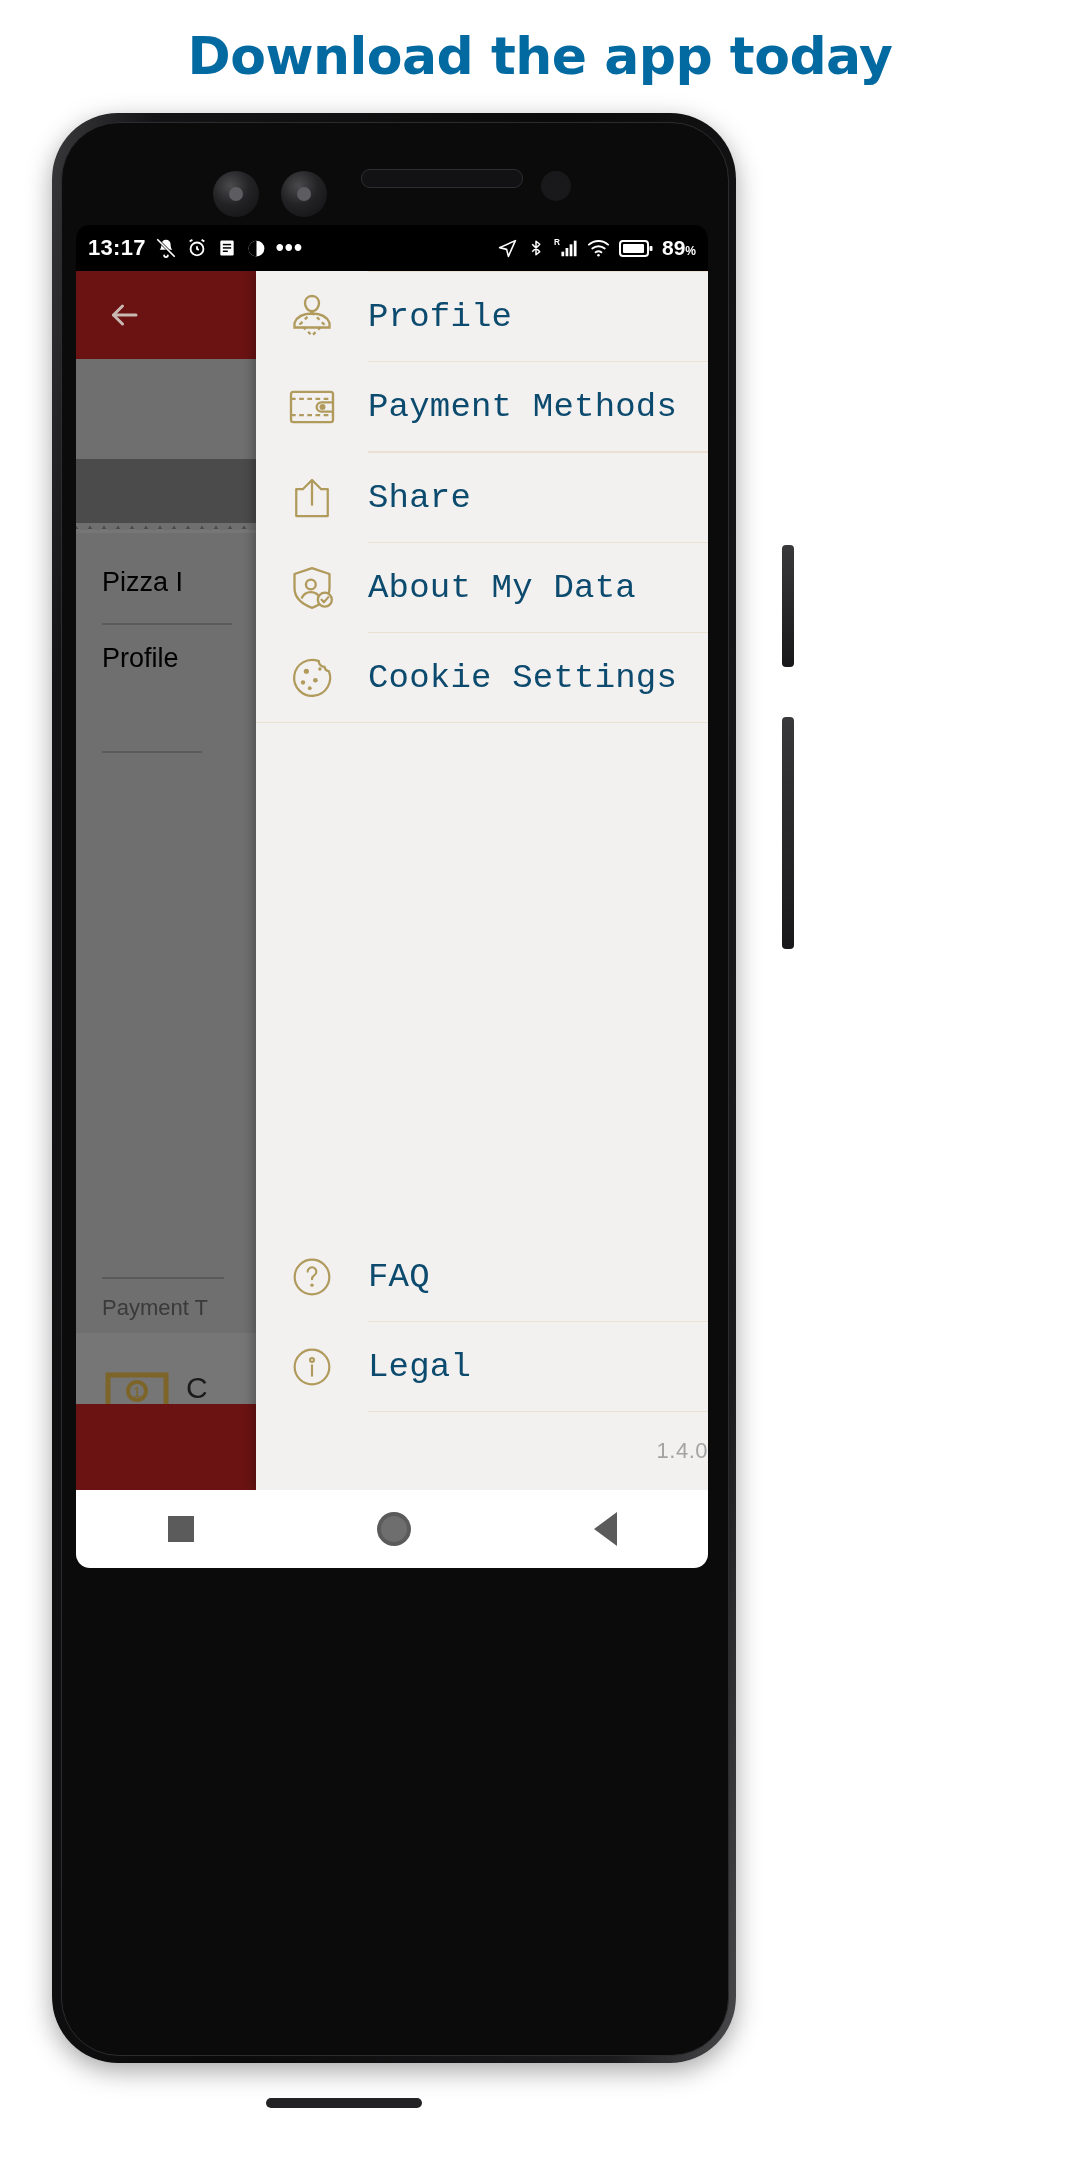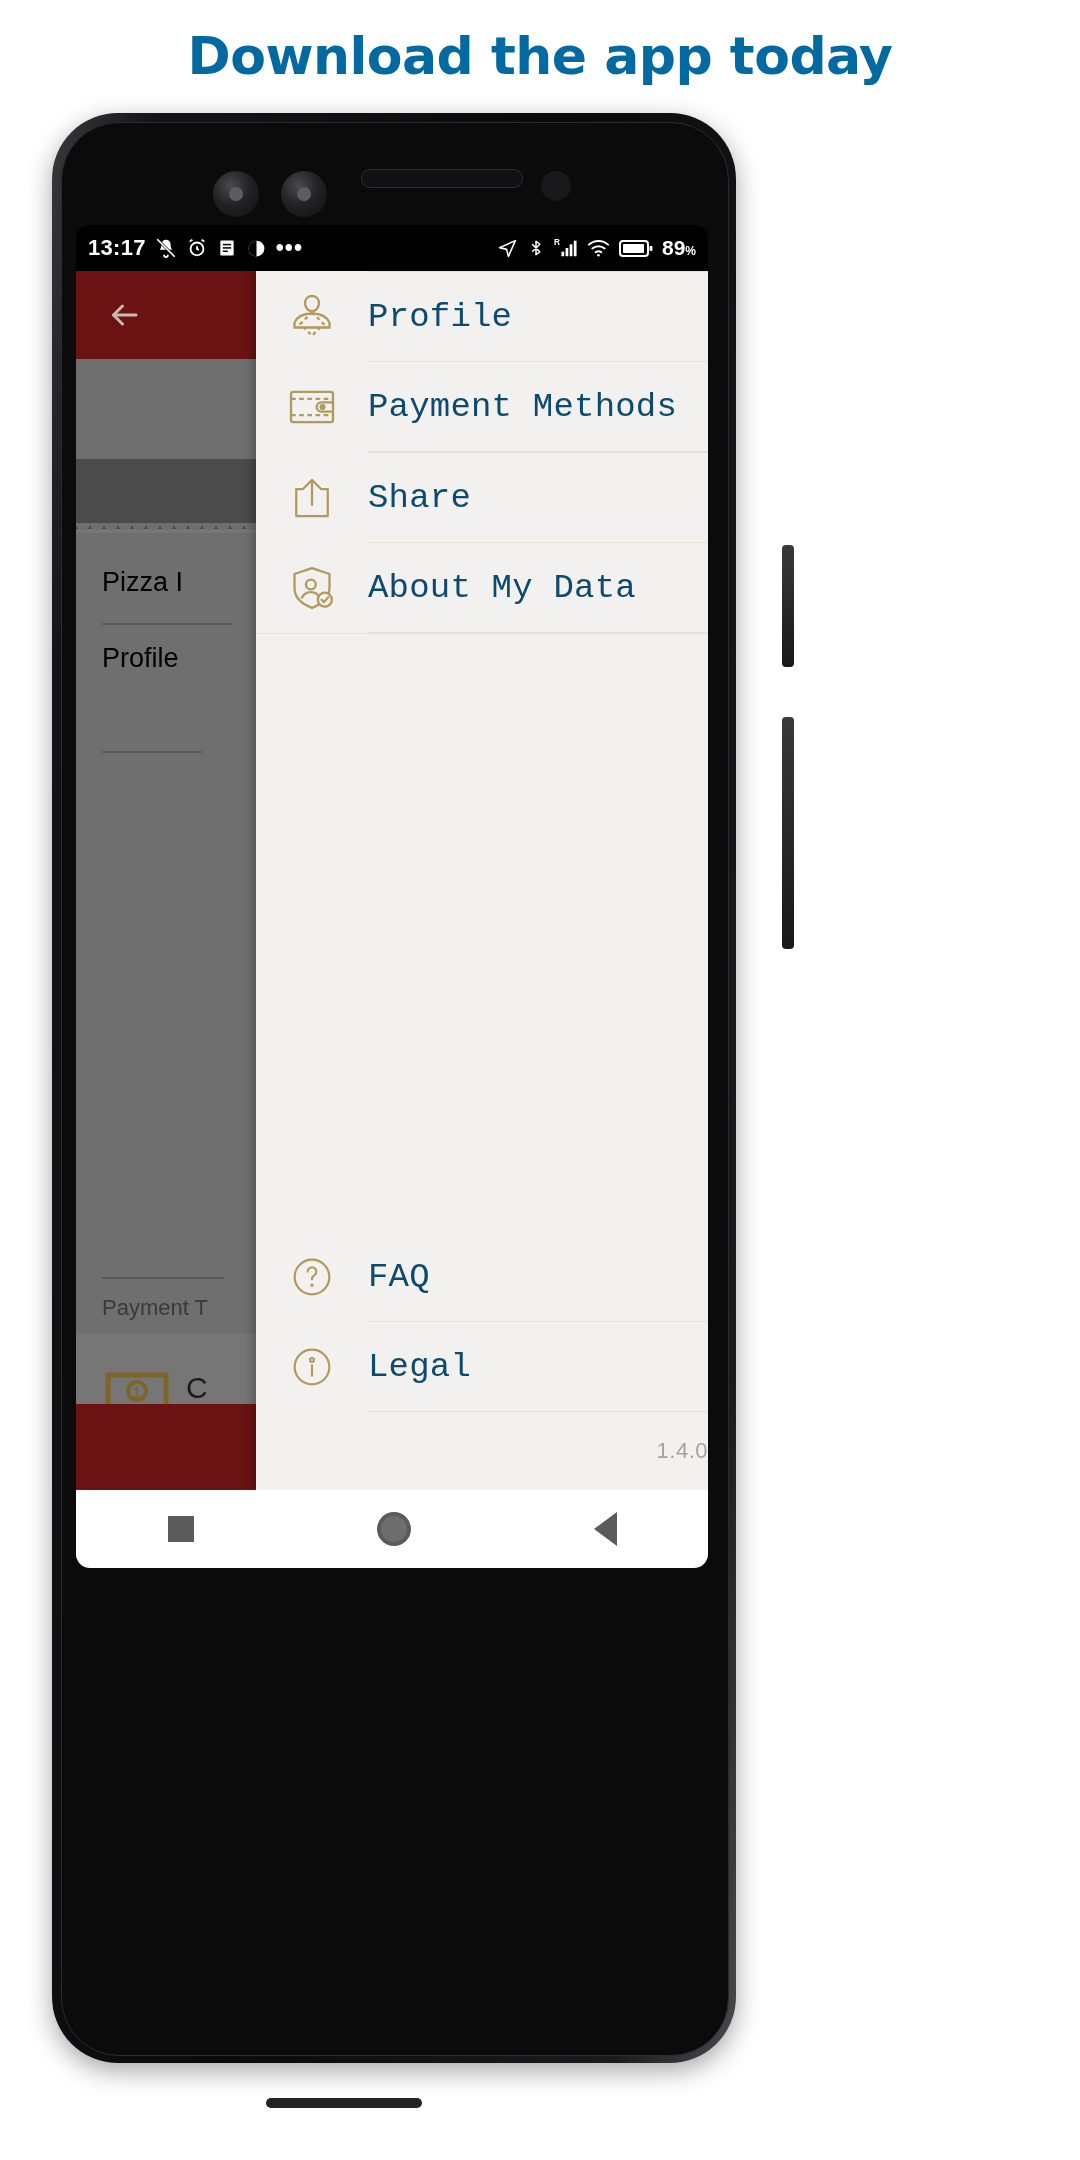--- a/index.html
+++ b/index.html
@@ -307,20 +307,33 @@
               <circle cx="23" cy="21" r="4.2"></circle>
               <path d="M15 33c1.6-4 4.5-5.5 8-5.5s6.4 1.5 8 5.5"></path>
               <circle cx="35" cy="34" r="6" fill="#f2f1f0"></circle>
               <polyline points="32.2,34 34.2,36.2 38,31.8" stroke-width="1.9" stroke-linecap="round" fill="none"></polyline>
             </svg>
           </div>
           <div class="mi-label">About My Data</div>
         </div>
         <div class="divider"></div>
 
+        <div class="mi">
+          <div class="mi-ico">
+            <svg width="54" height="54" viewBox="0 0 48 48" fill="none" stroke="#b09a5c" stroke-width="2">
+              <path d="M39 18a16 16 0 11-9-9 5 5 0 005 5 5 5 0 004 4z"></path>
+              <circle cx="19" cy="18" r="2.3" fill="#b09a5c" stroke="none"></circle>
+              <circle cx="27" cy="26" r="2.1" fill="#b09a5c" stroke="none"></circle>
+              <circle cx="16" cy="28" r="1.9" fill="#b09a5c" stroke="none"></circle>
+              <circle cx="22" cy="33" r="1.7" fill="#b09a5c" stroke="none"></circle>
+              <circle cx="31" cy="16" r="1.5" fill="#b09a5c" stroke="none"></circle>
+            </svg>
+          </div>
+          <div class="mi-label">Cookie Settings</div>
+        </div>
         <div class="divider full"></div>
 
         <div class="spacer"></div>
 
         <div class="mi">
           <div class="mi-ico">
             <svg width="52" height="52" viewBox="0 0 48 48" fill="none" stroke="#b09a5c" stroke-width="2">
               <circle cx="24" cy="24" r="16"></circle>
               <path d="M20 19a4 4 0 116 3.5c-1.4 1-2 2-2 3.5" stroke-linecap="round"></path>
               <circle cx="24" cy="31.5" r="1.6" fill="#b09a5c" stroke="none"></circle>

